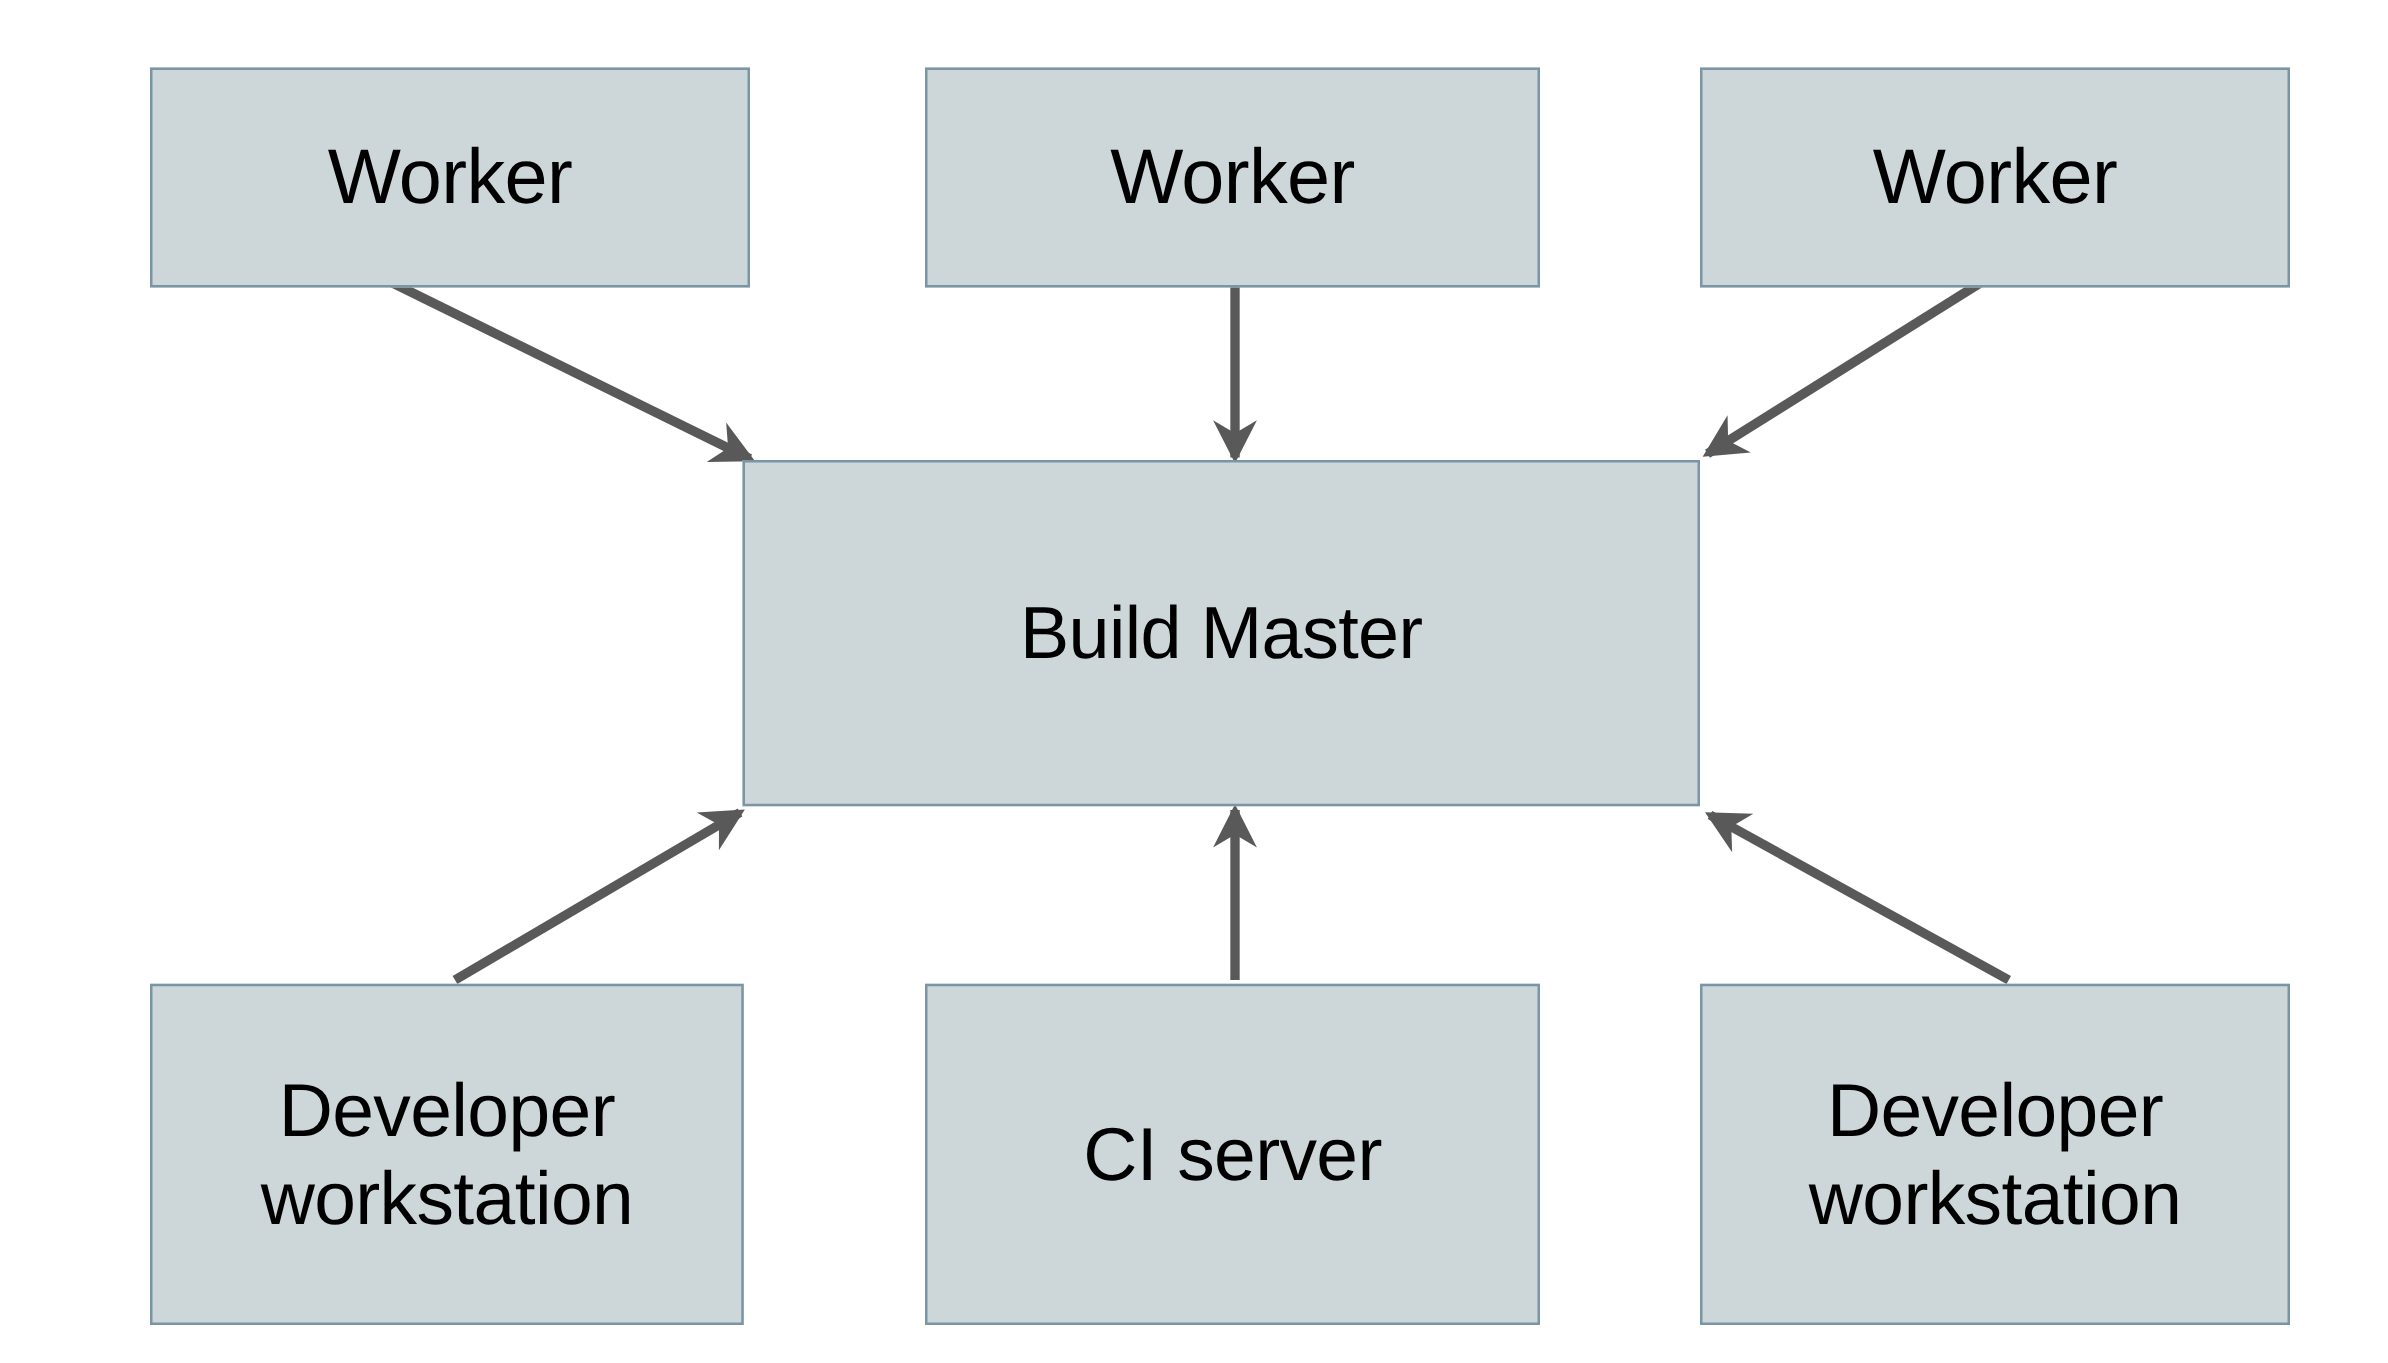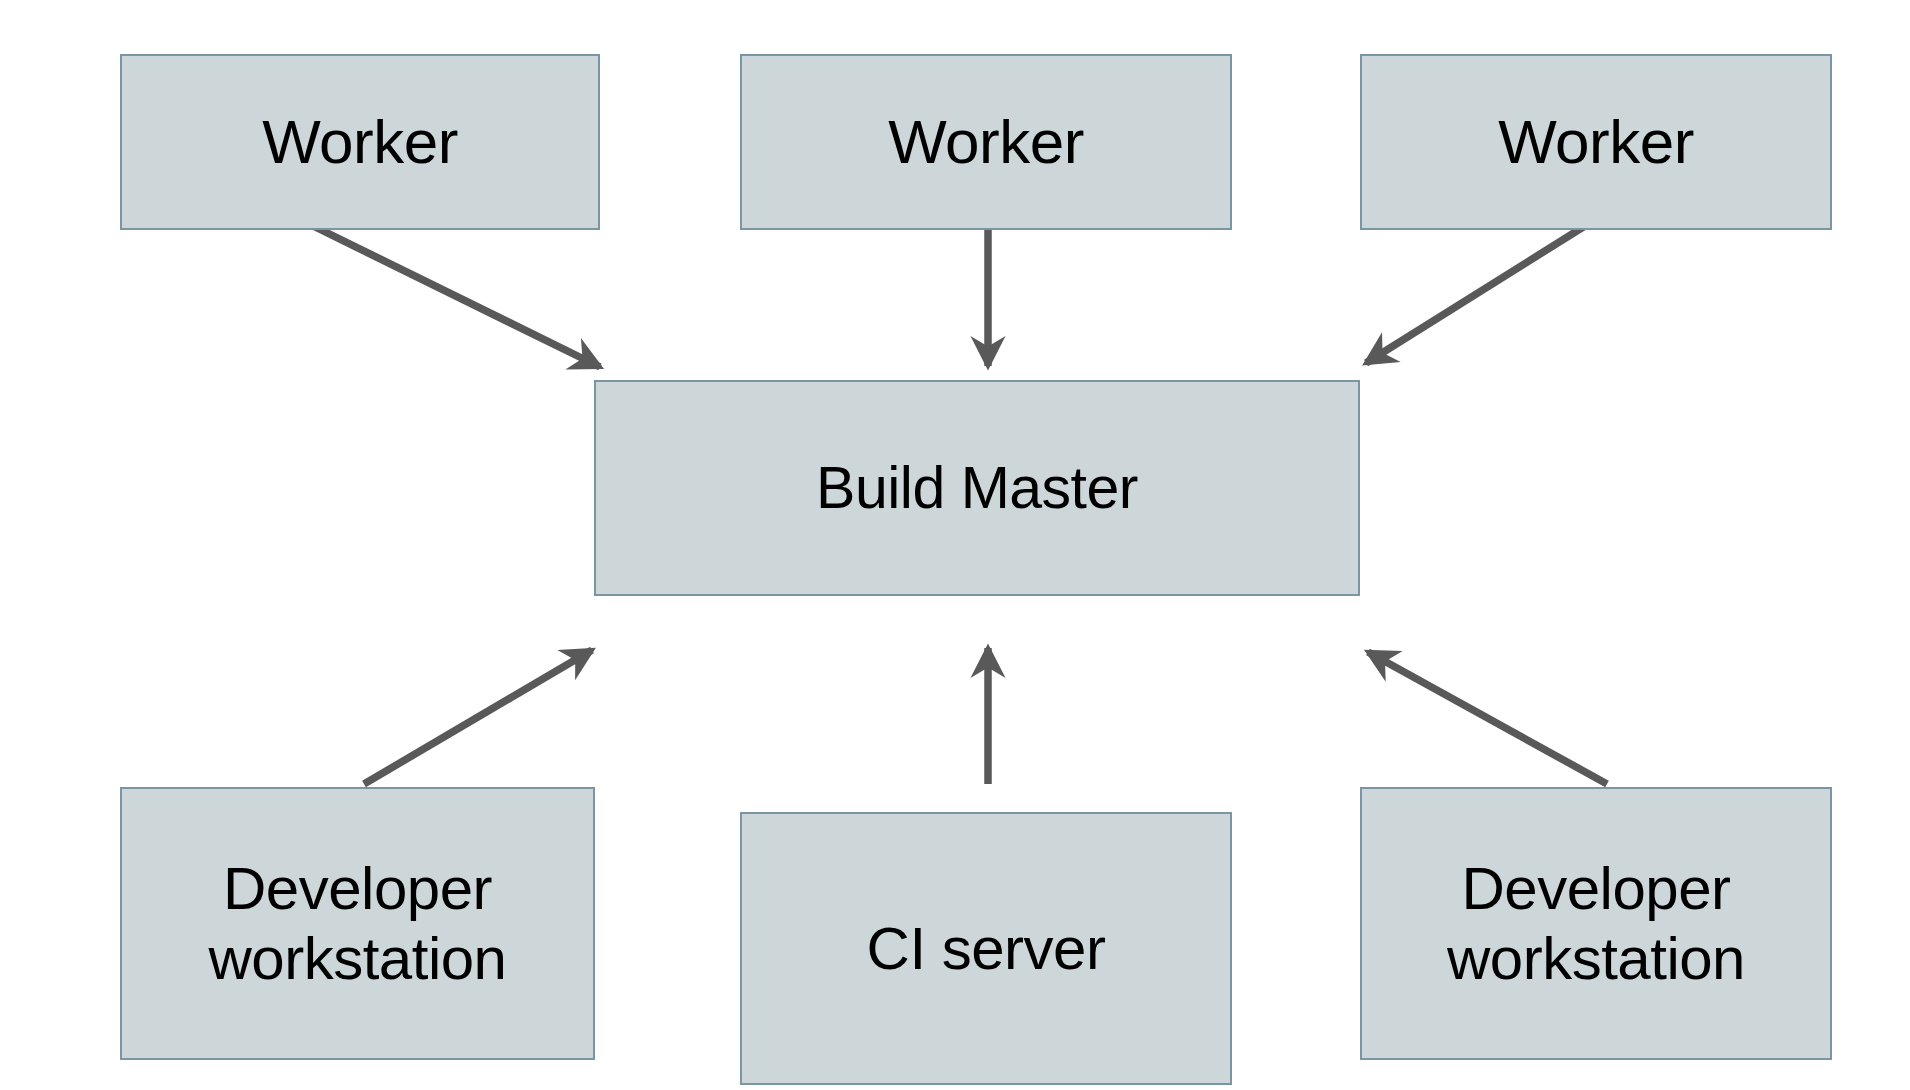--- a/index.html
+++ b/index.html
@@ -45,23 +45,23 @@
     margin-top: 12px;
   }
   .node-label {
     display: block;
     white-space: pre-line;
   }
   
   #node-worker-1 { left: 120px;  top: 42px;  width: 480px; height: 176px; font-size: 62px; }
   #node-worker-2 { left: 740px;  top: 42px;  width: 492px; height: 176px; font-size: 62px; }
   #node-worker-3 { left: 1360px; top: 42px;  width: 472px; height: 176px; font-size: 62px; }
-  #node-build-master { left: 594px; top: 368px; width: 766px; height: 216px; font-size: 59px; }
+  #node-build-master { left: 594px; top: 356px; width: 766px; height: 277px; font-size: 59px; }
   #node-dev-ws-left  { left: 120px;  top: 775px; width: 475px; height: 273px; font-size: 60px; }
-  #node-ci-server    { left: 740px;  top: 800px; width: 492px; height: 273px; font-size: 60px; }
+  #node-ci-server    { left: 740px;  top: 775px; width: 492px; height: 273px; font-size: 60px; }
   #node-dev-ws-right { left: 1360px; top: 775px; width: 472px; height: 273px; font-size: 60px; }
 </style>
 </head>
 <body>
 
 <div id="diagram">
 
   <svg id="edge-layer" viewBox="0 0 1910 1090" width="1910" height="1090" xmlns="http://www.w3.org/2000/svg">
     <defs>
       <marker id="arrowhead" viewBox="0 0 12 12" refX="9.6" refY="6" markerWidth="5.2" markerHeight="5.2" orient="auto-start-reverse" markerUnits="strokeWidth">

